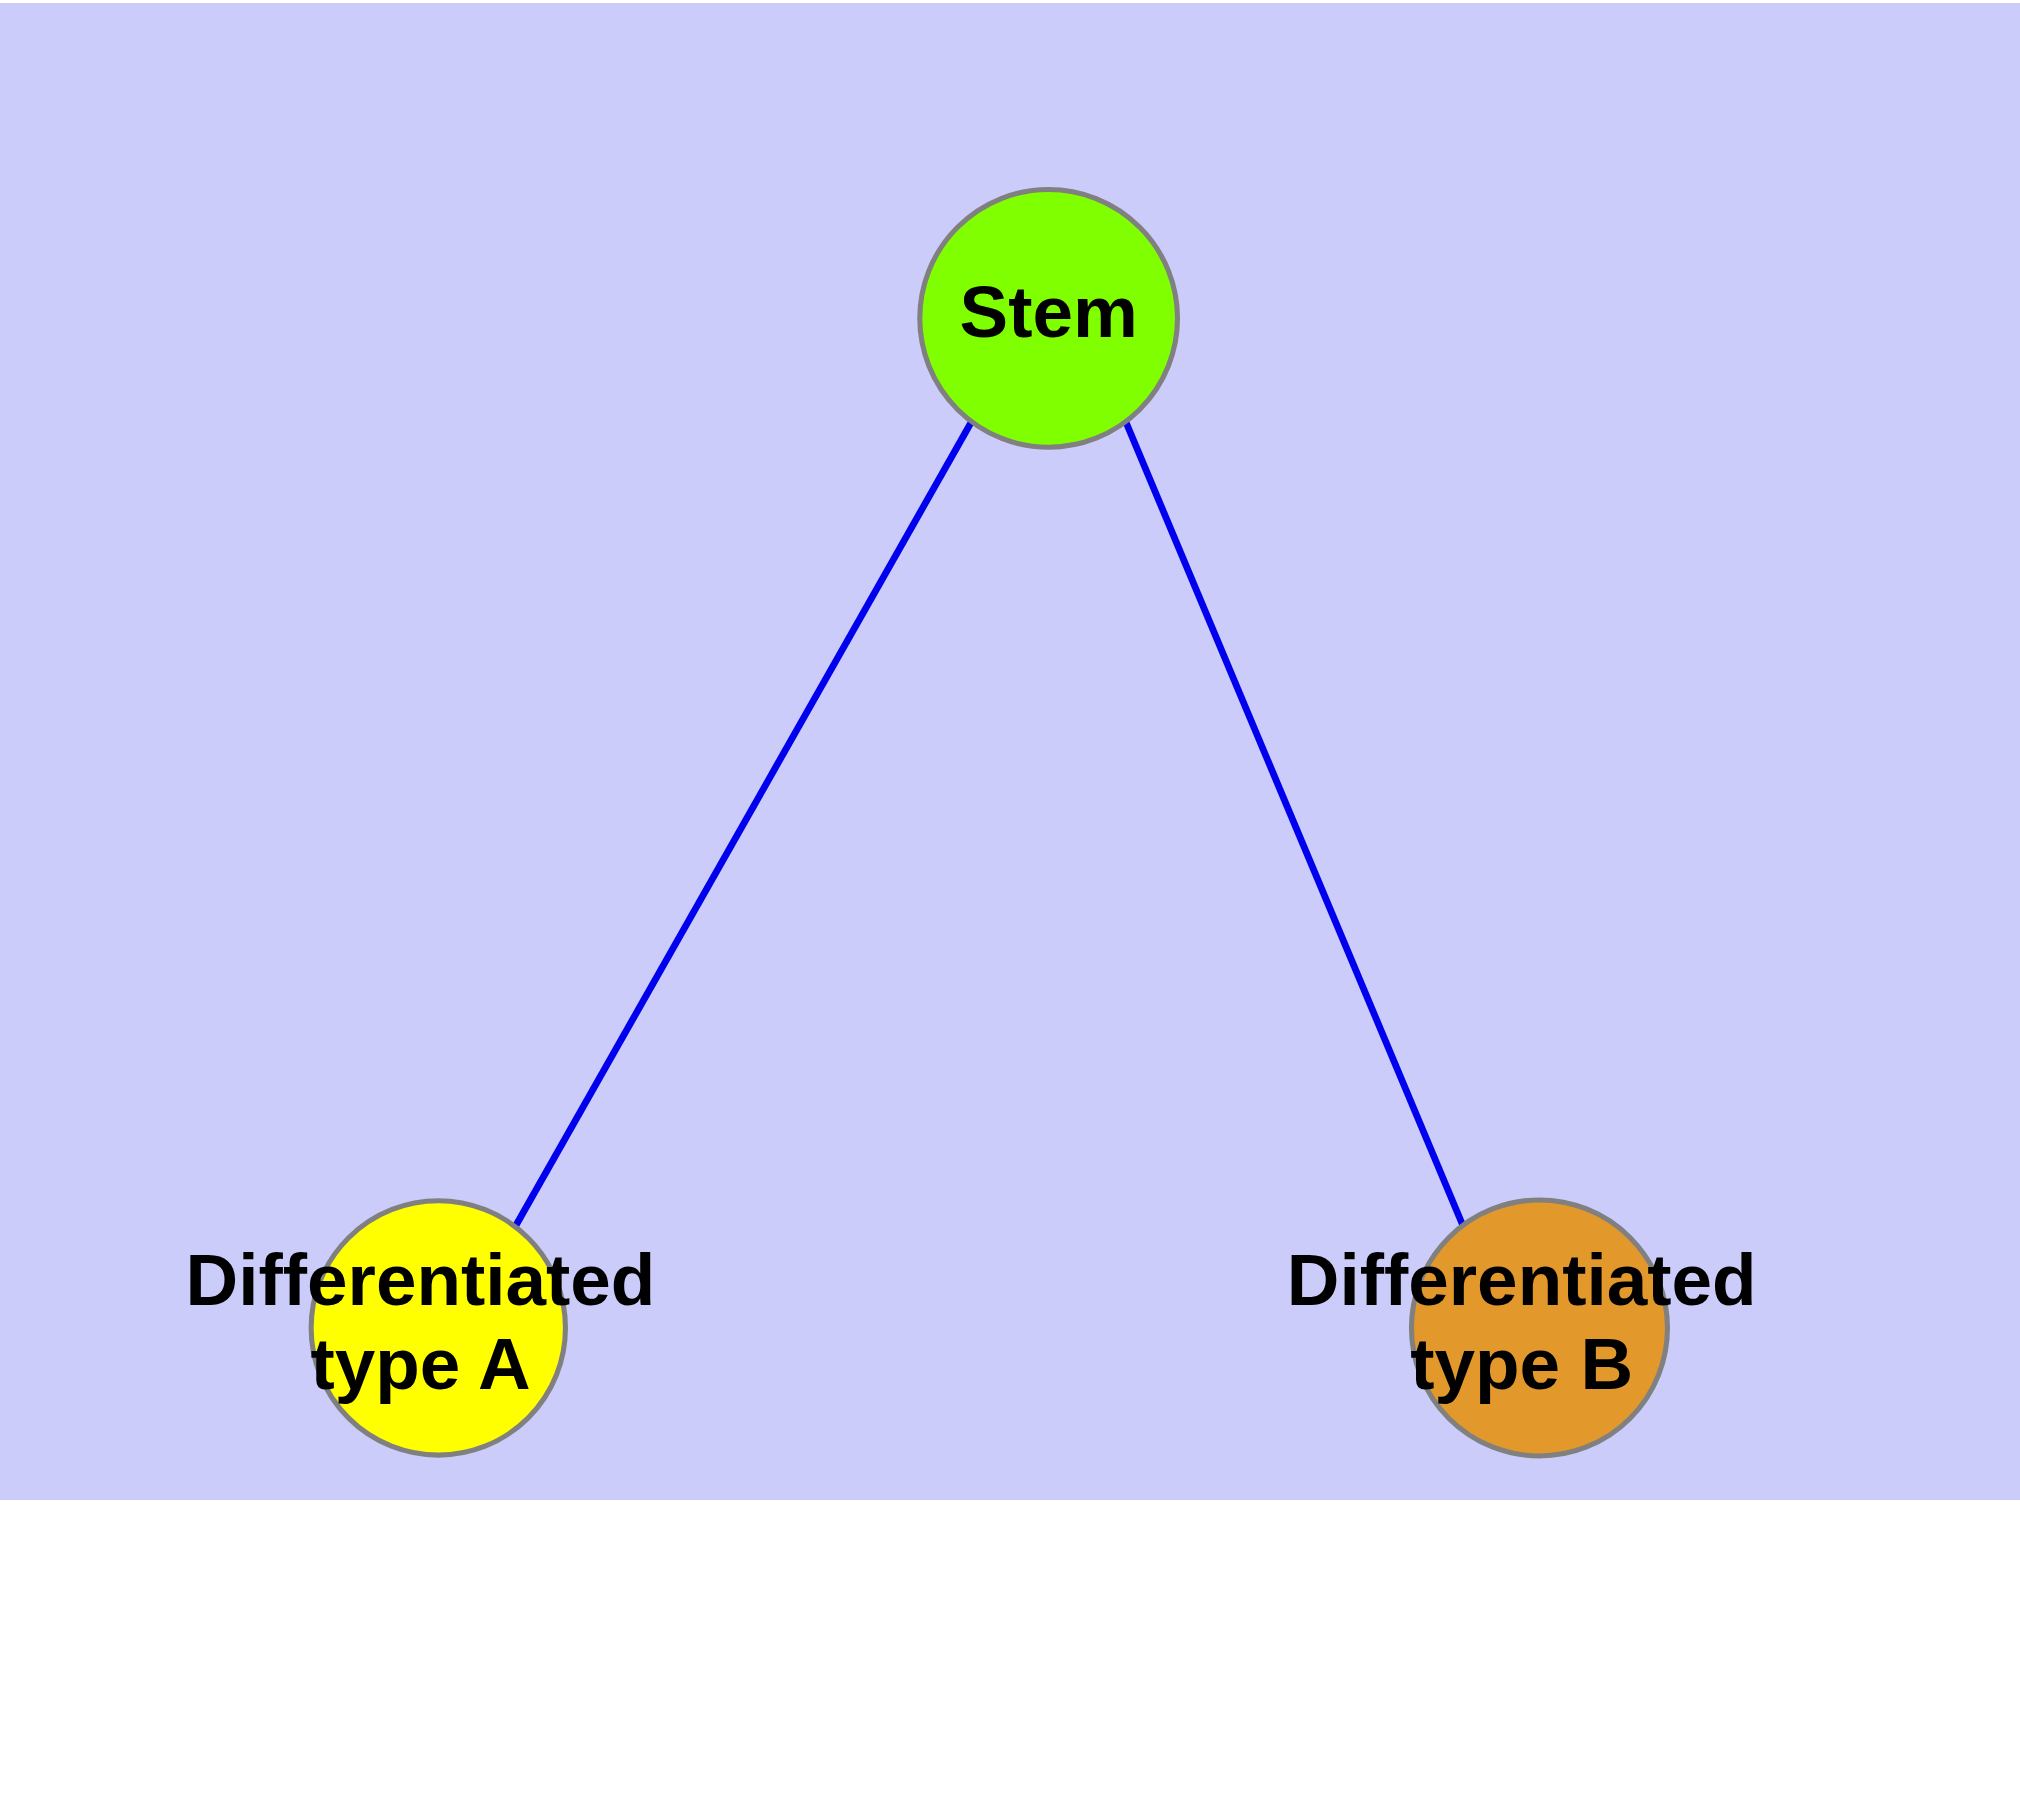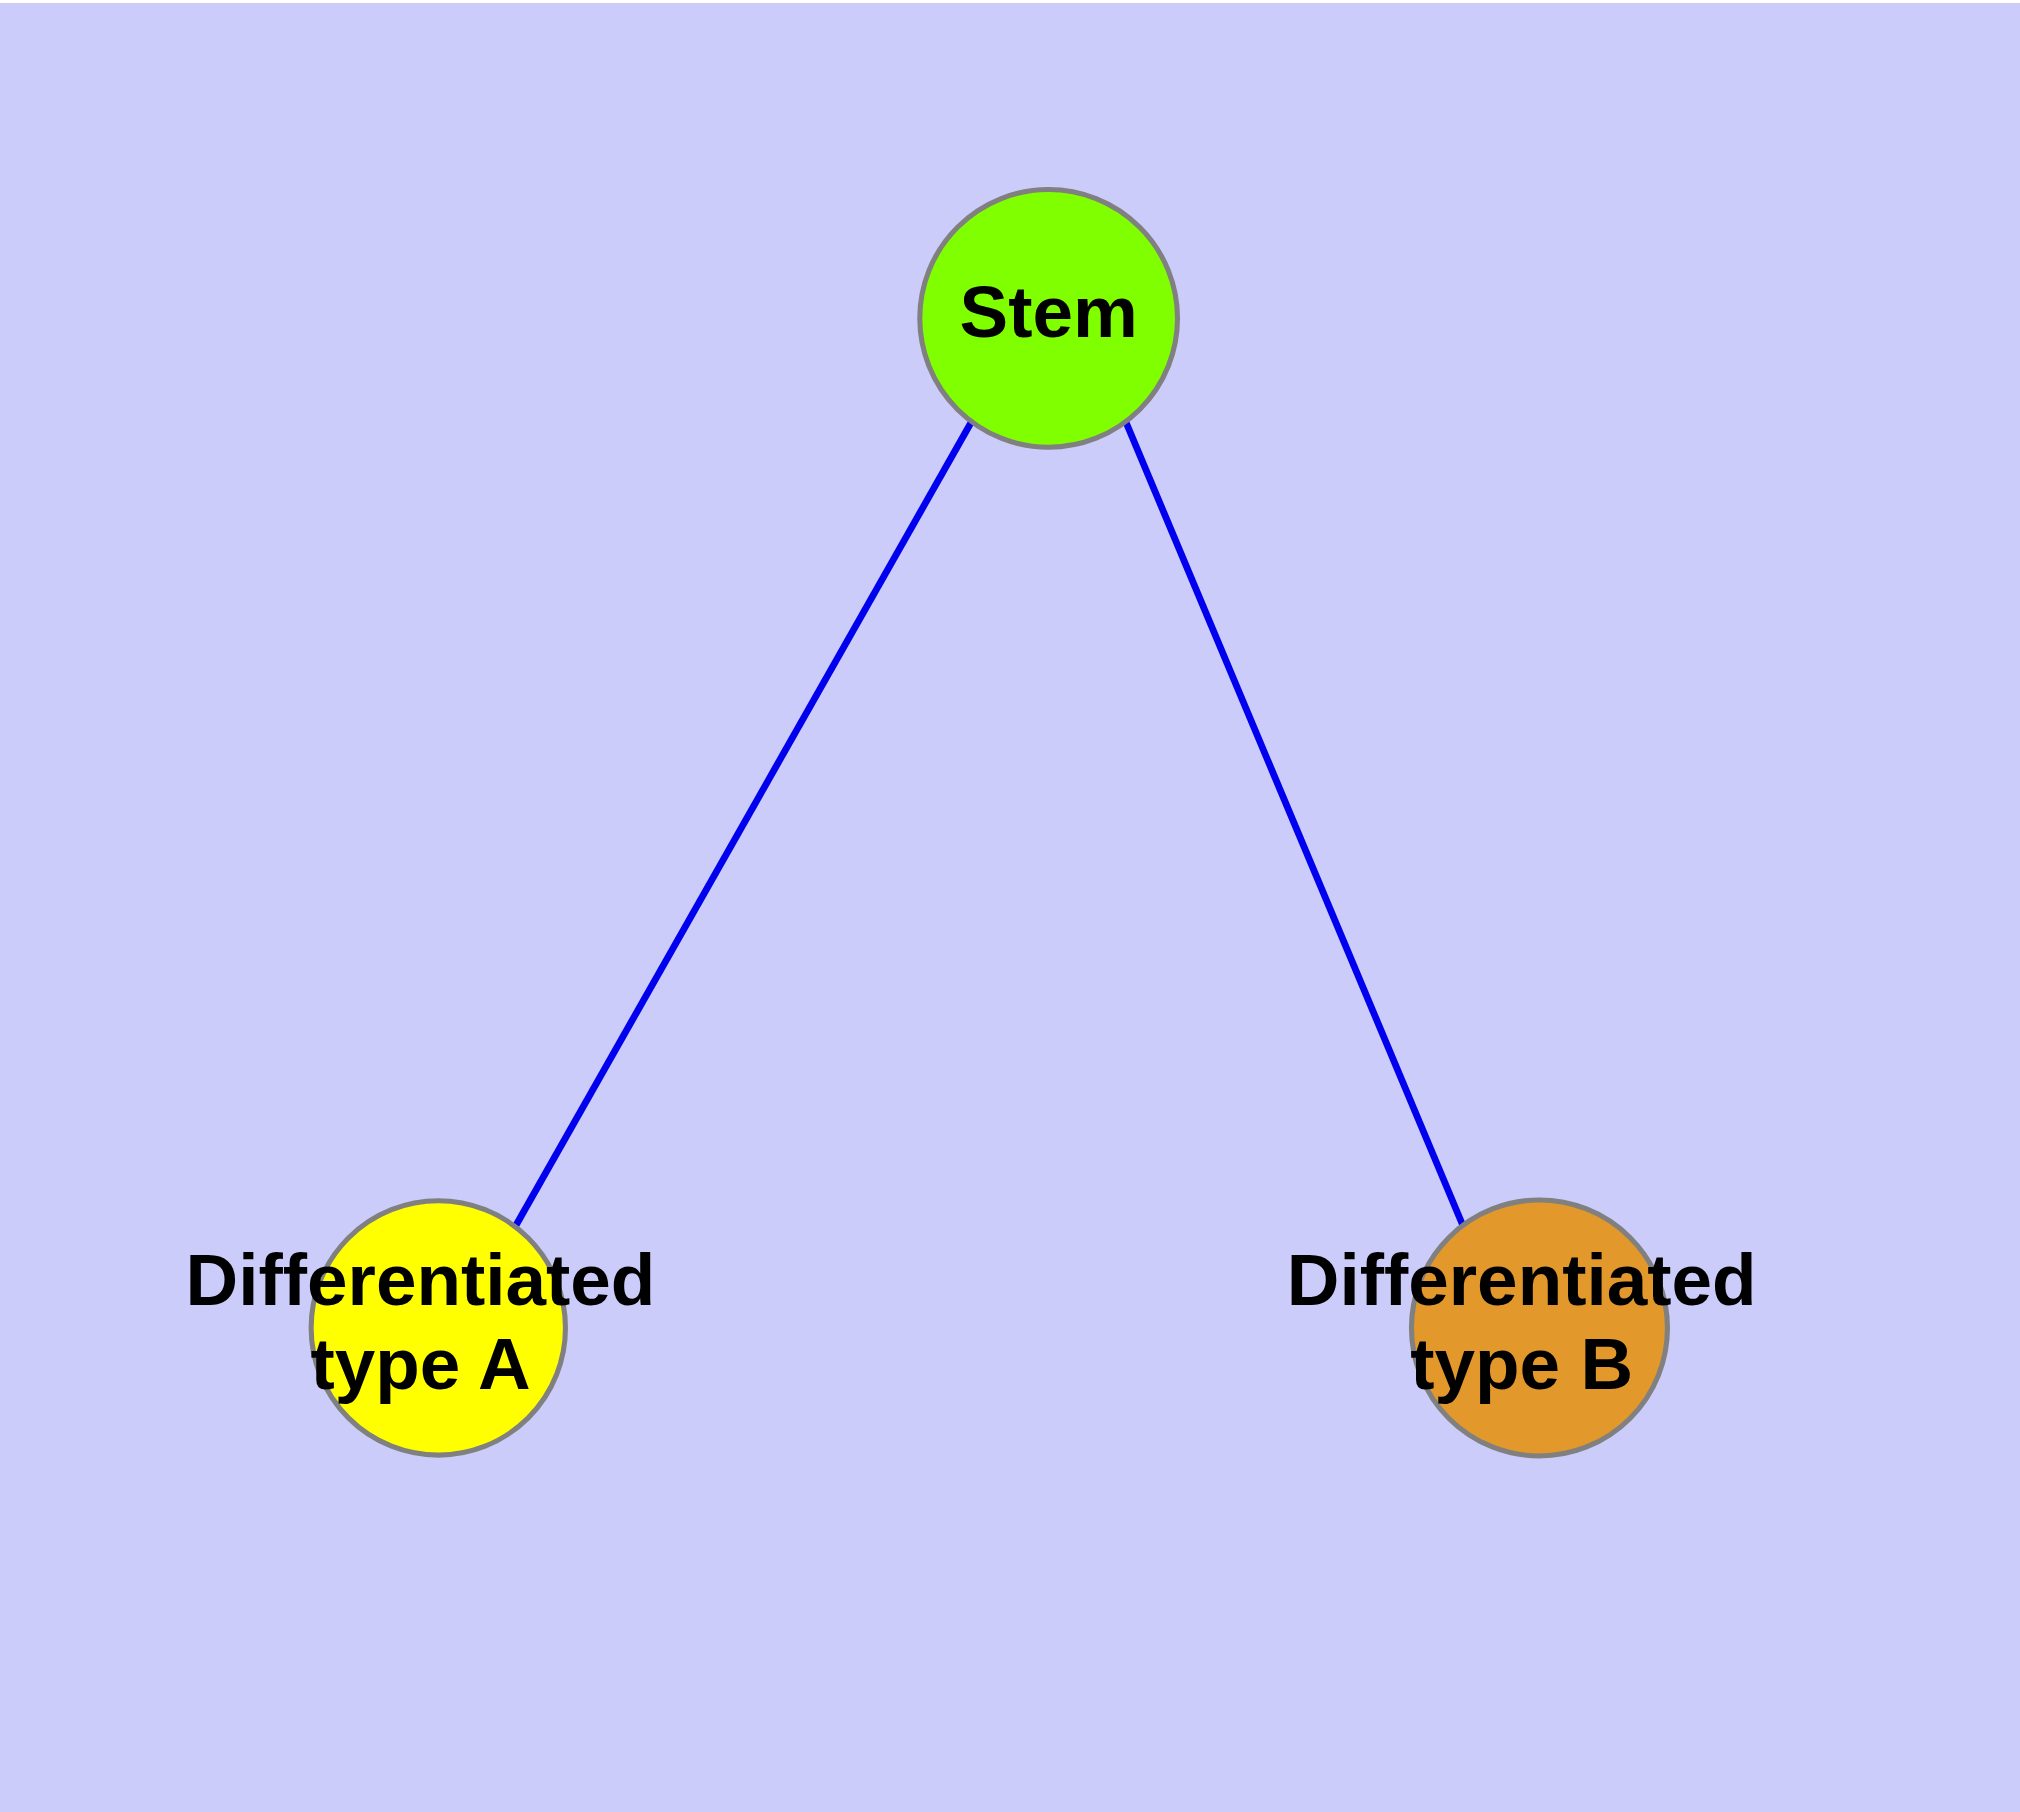--- a/index.html
+++ b/index.html
@@ -7,21 +7,21 @@
     margin: 0;
     padding: 0;
     background: #ffffff;
   }
   body {
     font-family: "Liberation Sans", sans-serif;
   }
   #canvas {
     position: relative;
     width: 2021px;
-    height: 1812px;
+    height: 1500px;
     overflow: hidden;
     background: #ffffff;
     text-align: right;
   }
   #plot-area {
     position: absolute;
     left: 0;
     top: 3.4px;
     width: 2021px;
     height: 1809px;

